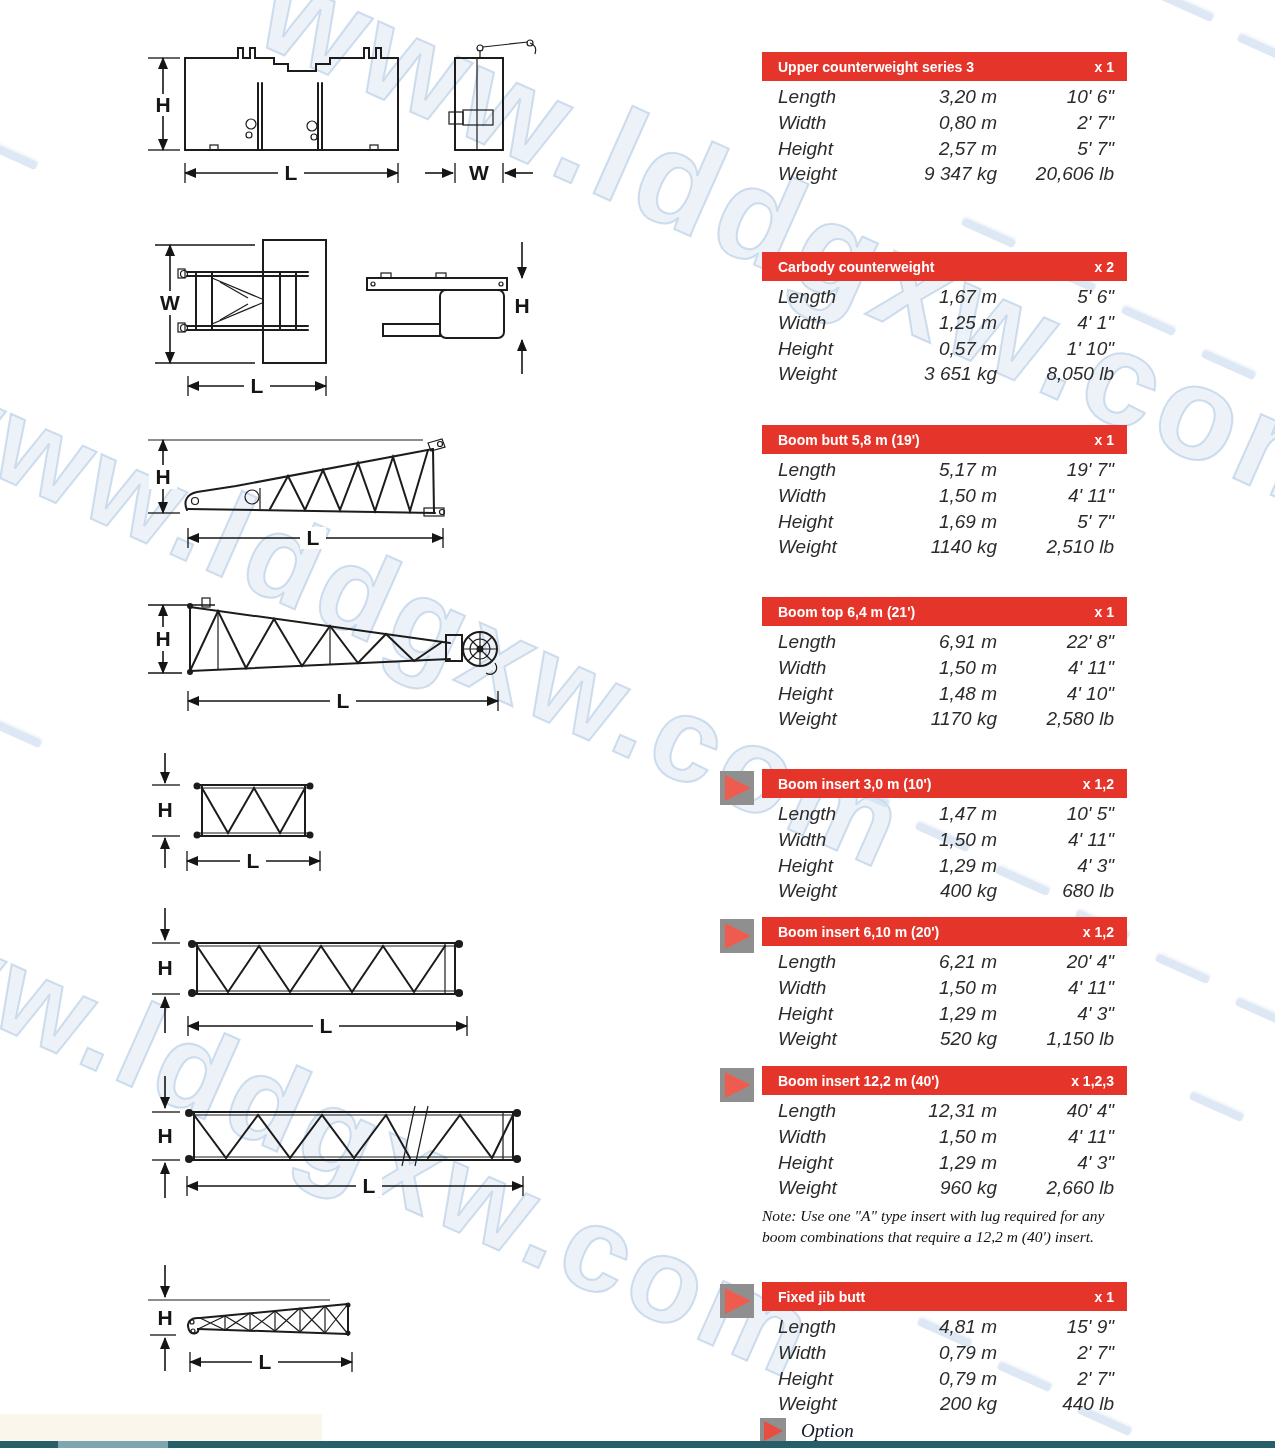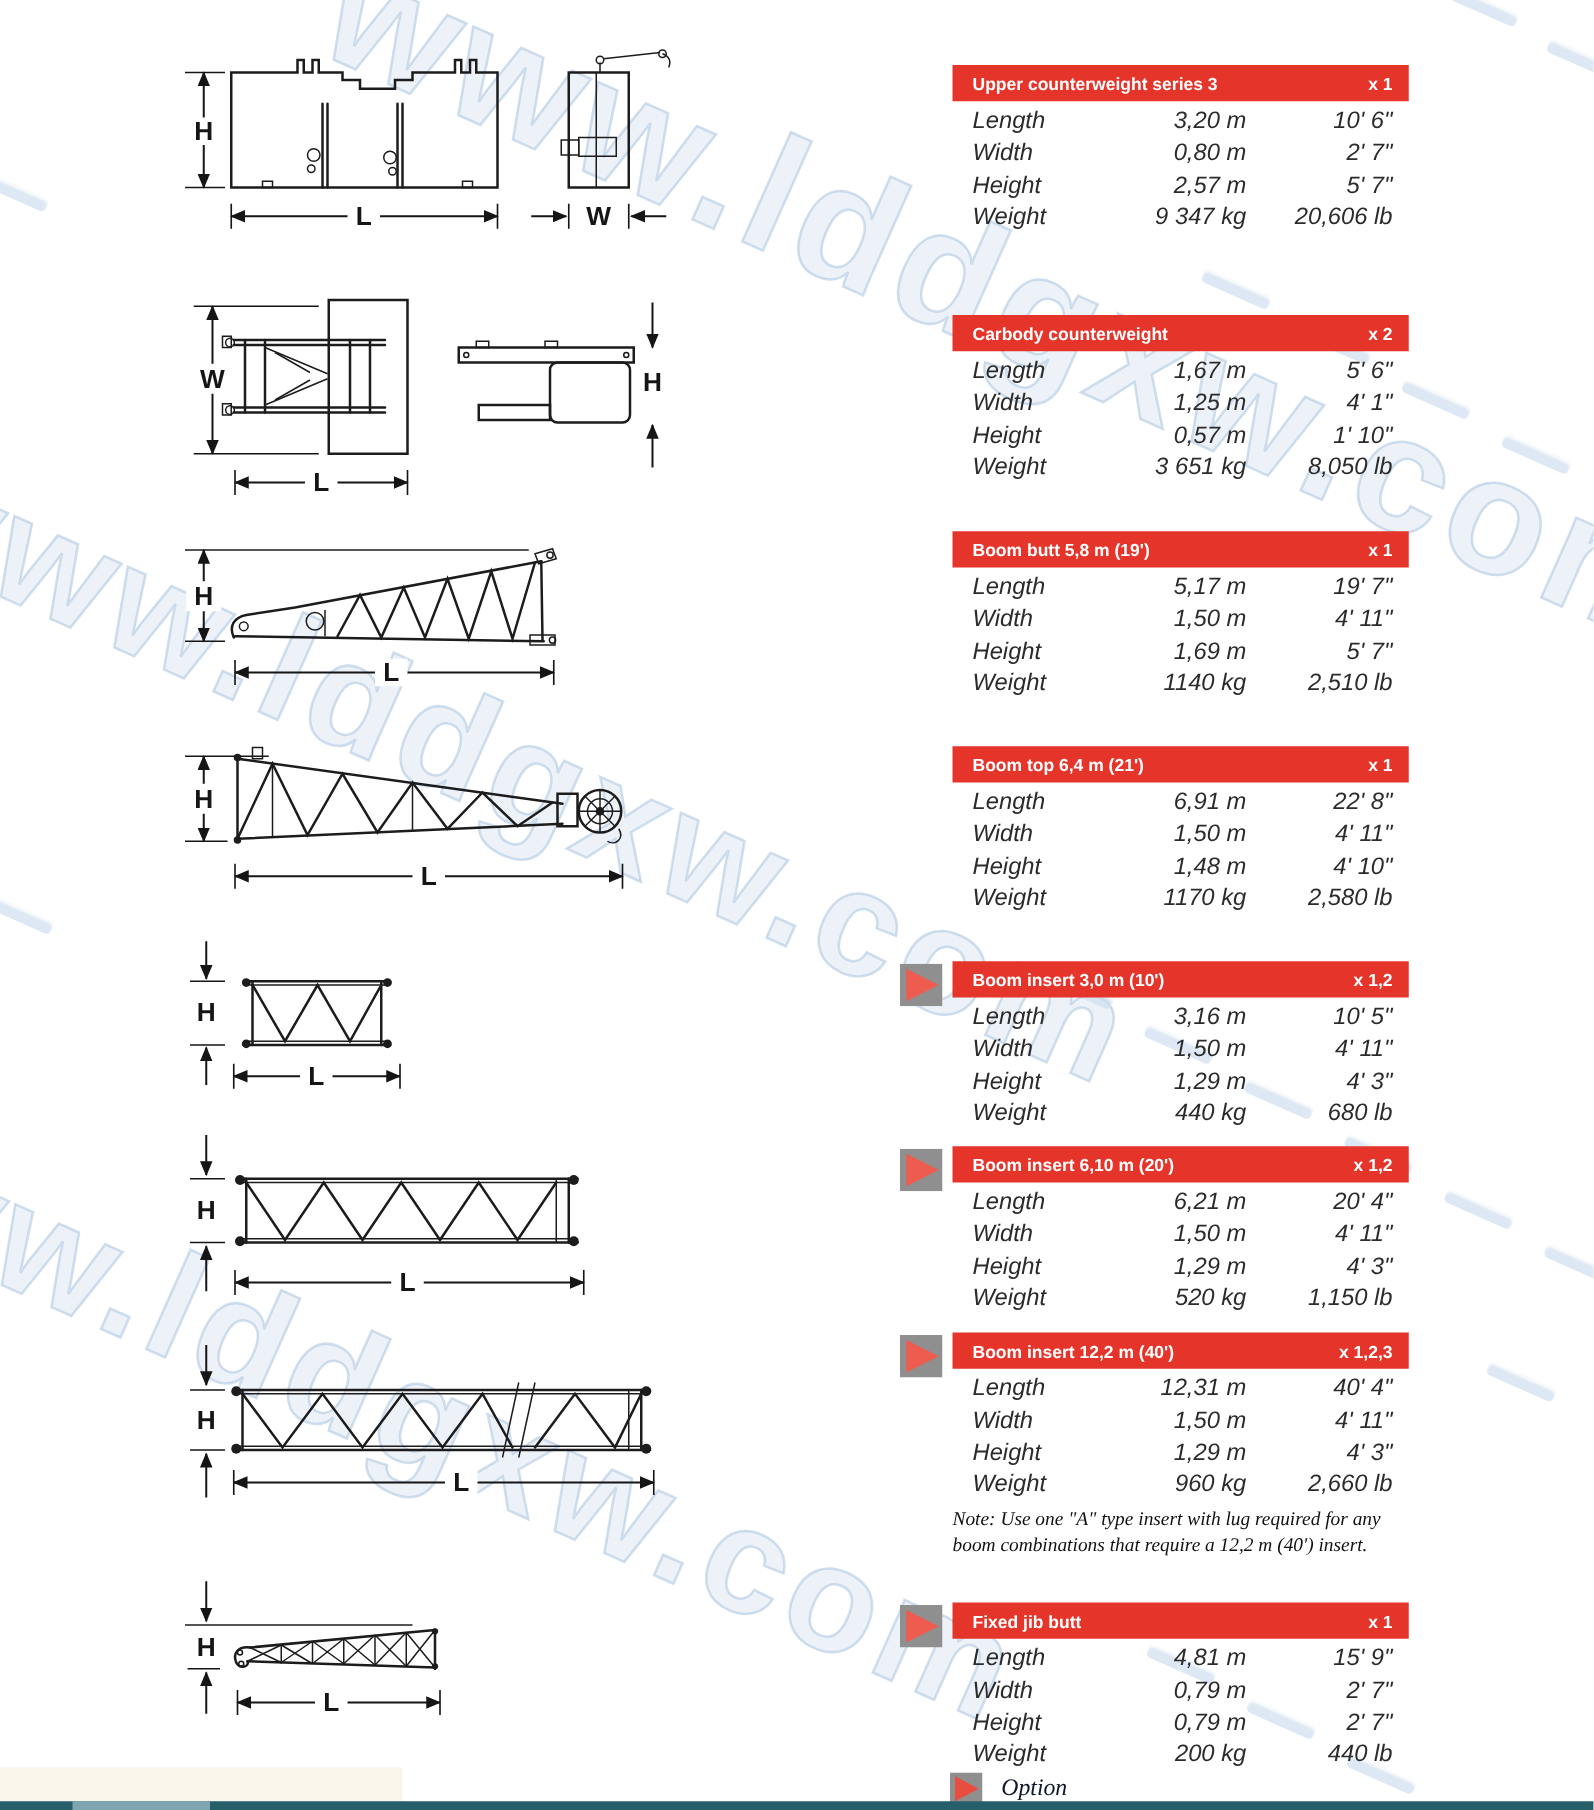--- a/index.html
+++ b/index.html
@@ -504,36 +504,36 @@
           <path d="M5,4 L31,17 L5,30 Z" fill="#ee5c50"></path>
         </svg>
     </span>
     <div class="spec-bar">
       <span>Boom insert 3,0 m (10')</span>
       <span>x 1,2</span>
     </div>
     <div class="spec-rows">
       <div class="spec-row">
         <span>Length</span>
-        <span class="m">3,16 m</span>
+        <span class="m">1,47 m</span>
         <span class="i">10' 5"</span>
       </div>
       <div class="spec-row">
         <span>Width</span>
         <span class="m">1,50 m</span>
         <span class="i">4' 11"</span>
       </div>
       <div class="spec-row">
         <span>Height</span>
         <span class="m">1,29 m</span>
         <span class="i">4' 3"</span>
       </div>
       <div class="spec-row">
         <span>Weight</span>
-        <span class="m">440 kg</span>
+        <span class="m">400 kg</span>
         <span class="i">680 lb</span>
       </div>
     </div>
   </section>
 
   <section class="spec" style="top:917px">
     <span class="opt-marker">
       <svg width="34" height="34" viewBox="0 0 34 34">
           <rect width="34" height="34" fill="#8f8f8f"></rect>
           <path d="M5,4 L31,17 L5,30 Z" fill="#ee5c50"></path>

